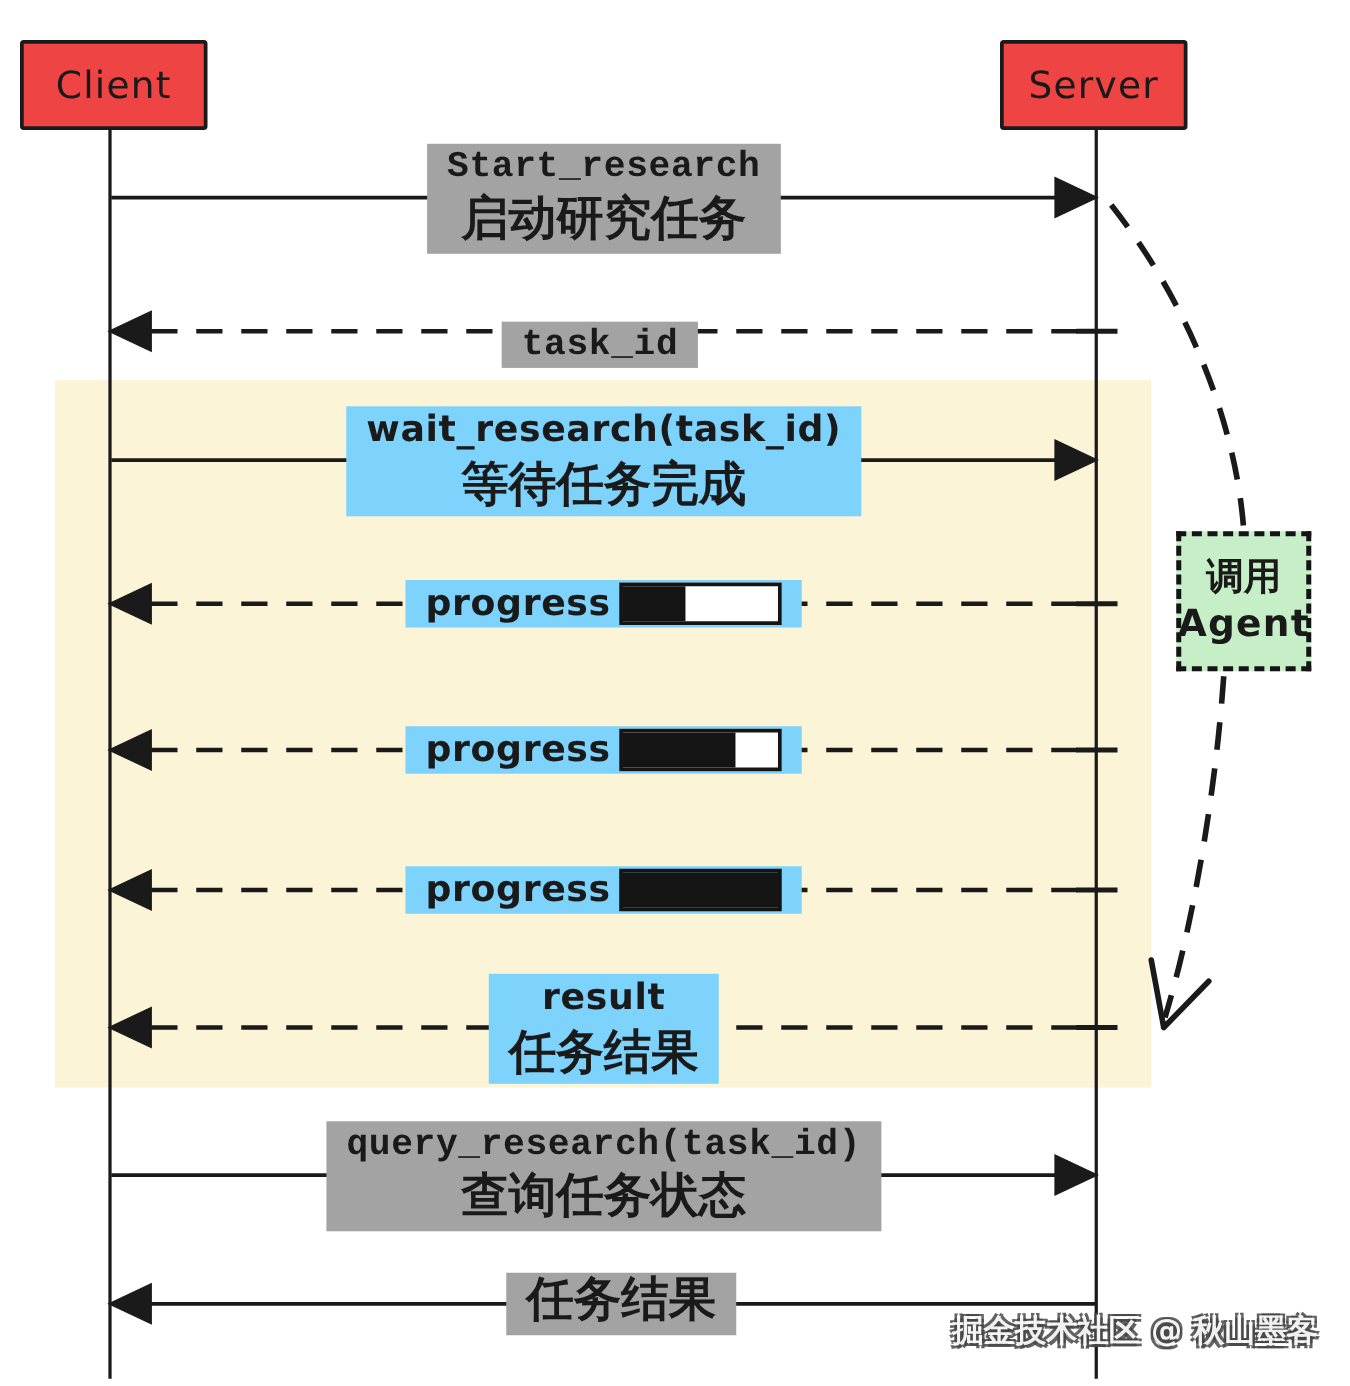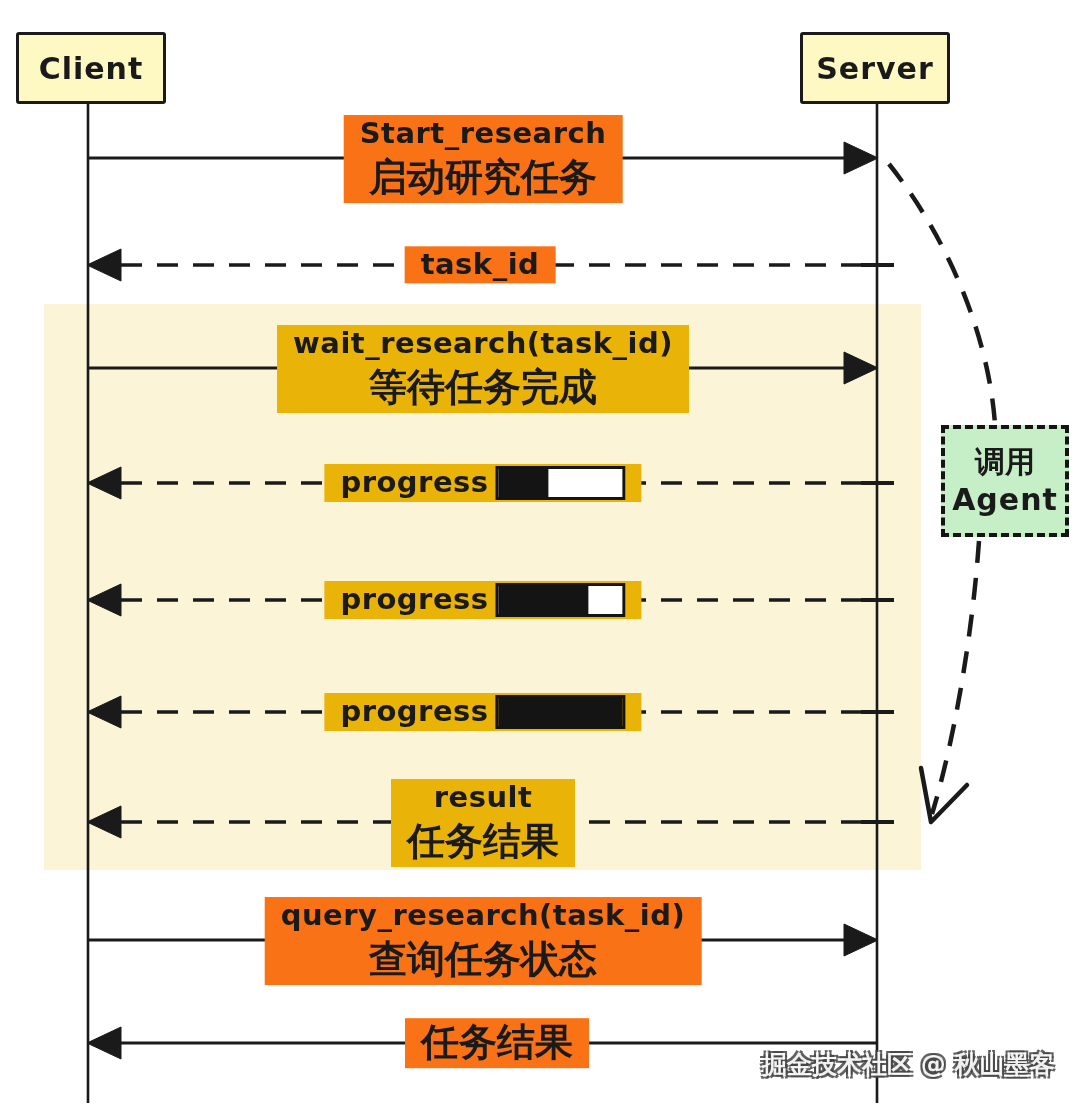--- a/index.html
+++ b/index.html
@@ -6,40 +6,40 @@
   .stage{
     position:relative;width:1080px;height:1109px;background:#ffffff;
     font-family:"DejaVu Sans", sans-serif;color:#1a1a1a;overflow:hidden;
   }
   .region{
     position:absolute;left:44px;top:304px;width:877px;height:566px;
     background:#FBF4D6;z-index:1;
   }
   svg.lines{position:absolute;left:0;top:0;z-index:2;}
   .actor{
-    position:absolute;width:144px;height:66px;background:#fef9c3;
+    position:absolute;width:144px;height:66px;background:#ef4444;
     border:3px solid #1a1a1a;border-radius:3px;
     display:flex;align-items:center;justify-content:center;
-    font-size:30px;font-weight:700;z-index:3;letter-spacing:1px;
+    font-size:30px;font-weight:400;z-index:3;letter-spacing:1px;
   }
   .actor-client{left:16px;top:32px;}
   .actor-server{left:800px;top:32px;text-align:center;}
   .msg{
     position:absolute;transform:translate(-50%,-50%);
     z-index:3;text-align:center;padding:2px 16px;
   }
-  .bg-white{background:#f97316;}
-  .bg-cream{background:#eab308;}
+  .bg-white{background:#a3a3a3;font-family:Liberation Mono, monospace;}
+  .bg-cream{background:#7dd3fc;}
   .m-label{font-size:29px;font-weight:600;letter-spacing:.5px;white-space:nowrap;line-height:1.15;}
   .m-sub{font-size:38px;font-weight:600;margin-top:5px;white-space:nowrap;line-height:1.2;}
   .progress-block{display:flex;flex-direction:row;align-items:center;gap:7px;}
   .pbar{width:124px;height:28px;border:3.5px solid #141414;background:#ffffff;box-sizing:content-box;}
   .pfill{height:100%;background:#141414;}
   .note{
-    position:absolute;left:941px;top:425px;width:128px;height:112px;
+    position:absolute;left:941px;top:425px;width:108px;height:112px;
     background:#C6EFC8;border:4.5px dashed #141414;box-sizing:border-box;
     display:flex;flex-direction:column;align-items:center;justify-content:center;
     z-index:3;font-weight:600;
   }
   .note .n1{font-size:30px;line-height:1.2;}
   .note .n2{font-size:30px;line-height:1.2;margin-top:2px;letter-spacing:1px;}
   .watermark{
     position:absolute;left:762px;top:1048px;z-index:4;white-space:nowrap;
     font-size:25px;font-weight:700;color:rgba(255,255,255,.92);
     text-shadow:-2px -2px 0 rgba(70,70,70,.85), 2px -2px 0 rgba(70,70,70,.85),
@@ -102,21 +102,21 @@
   </div>
   <div class="actor actor-server">
     <span>Server</span>
   </div>
 
   <div class="msg bg-white" style="left:483px;top:159px">
     <div class="m-label">Start_research</div>
     <div class="m-sub">启动研究任务</div>
   </div>
 
-  <div class="msg bg-white" style="left:480px;top:265px">
+  <div class="msg bg-white" style="left:480px;top:276px">
     <div class="m-label">task_id</div>
   </div>
 
   <div class="msg bg-cream" style="left:483px;top:369px">
     <div class="m-label">wait_research(task_id)</div>
     <div class="m-sub">等待任务完成</div>
   </div>
 
   <div class="msg bg-cream progress-block" style="left:483px;top:483px">
     <div class="m-label">progress</div>

